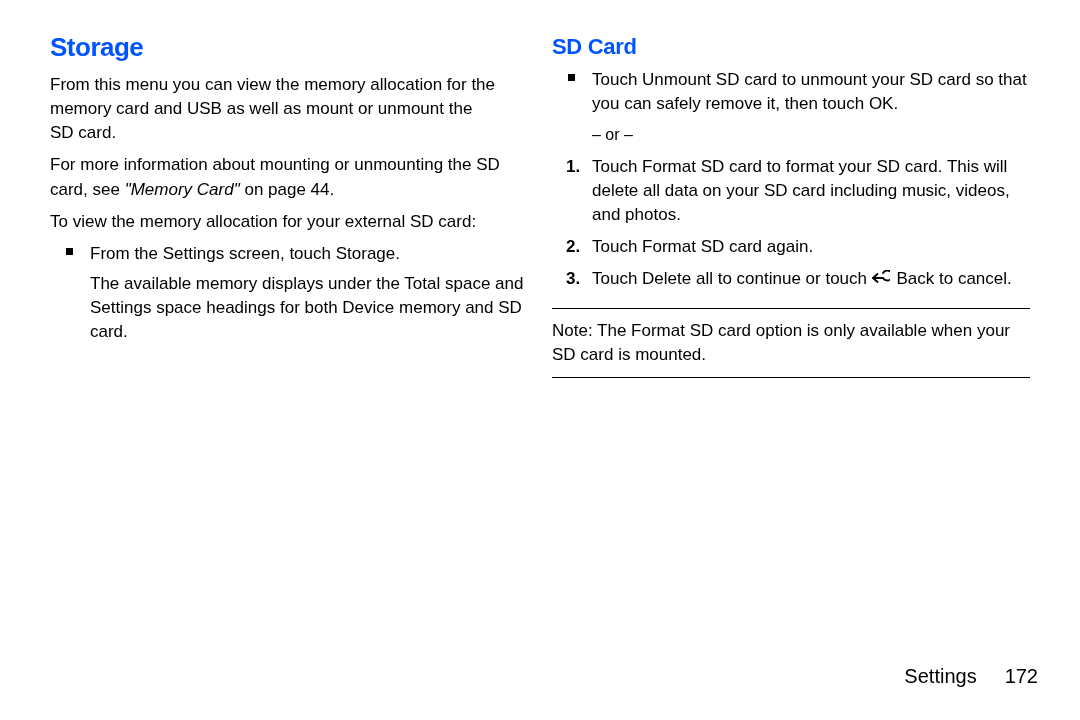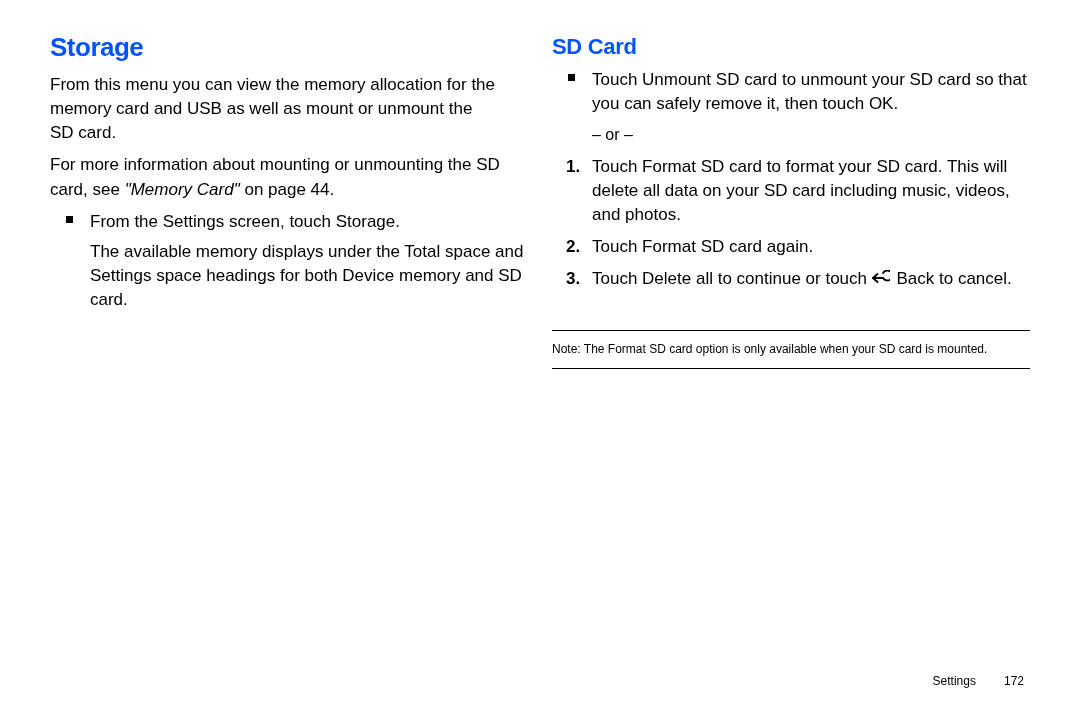--- a/index.html
+++ b/index.html
@@ -13,36 +13,37 @@
   b{font-weight:400}
   ul.sq{list-style:none;padding:0;margin:0}
   ul.sq>li{position:relative;padding-left:40px;font-size:17px;line-height:1.42;margin-bottom:8px;font-stretch:condensed}
   ul.sq>li::before{content:"";position:absolute;left:16px;top:6px;width:7px;height:7px;background:#000}
   .sub{display:block;margin-top:6px}
   ol.num{list-style:none;counter-reset:step;padding:0;margin:0}
   ol.num>li{counter-increment:step;position:relative;padding-left:40px;font-size:17px;line-height:1.42;margin-bottom:8px;font-stretch:condensed}
   ol.num>li::before{content:counter(step)".";position:absolute;left:14px;top:0;font-weight:700}
   .or{padding-left:40px;font-size:16px;line-height:1.42;margin:2px 0 8px;font-stretch:condensed}
   .back-icon{display:inline-block;vertical-align:-2px;margin-right:2px}
-  .note-block{margin-top:36px;border-top:1.5px solid #000;border-bottom:1.5px solid #000;padding:10px 0;font-size:12px;line-height:1.42;font-stretch:condensed}
-  .footer{position:absolute;bottom:32px;right:56px;font-size:12px;font-stretch:condensed}
+  .note-block{margin-top:14px;border-top:1.5px solid #000;border-bottom:1.5px solid #000;padding:10px 0;font-size:17px;line-height:1.42;font-stretch:condensed}
+  .footer{position:absolute;bottom:32px;right:42px;font-size:20px;font-stretch:condensed}
   .footer .sect{margin-right:28px}
 </style>
 </head>
 <body>
 
 <div class="page">
   <div class="cols">
 
     <div class="col">
       <h1 class="heading-main">Storage</h1>
       <p class="para">From this menu you can view the memory allocation for the memory card and USB as well as mount or unmount the SD&nbsp;card.</p>
       <p class="para">
         <span>For more information about mounting or unmounting the SD card, see </span><span class="ital">"Memory Card"</span><span> on page 44.</span>
       </p>
+      <p class="para">To view the memory allocation for your external SD card:</p>
       <ul class="sq">
         <li>
           <span>From the </span><b>Settings</b><span> screen, touch </span><b>Storage</b><span>.</span>
           <span class="sub">
             <span>The available memory displays under the </span><b>Total space</b><span> and </span><b>Settings space</b><span> headings for both Device memory and SD card.</span>
           </span>
         </li>
       </ul>
     </div>
 

